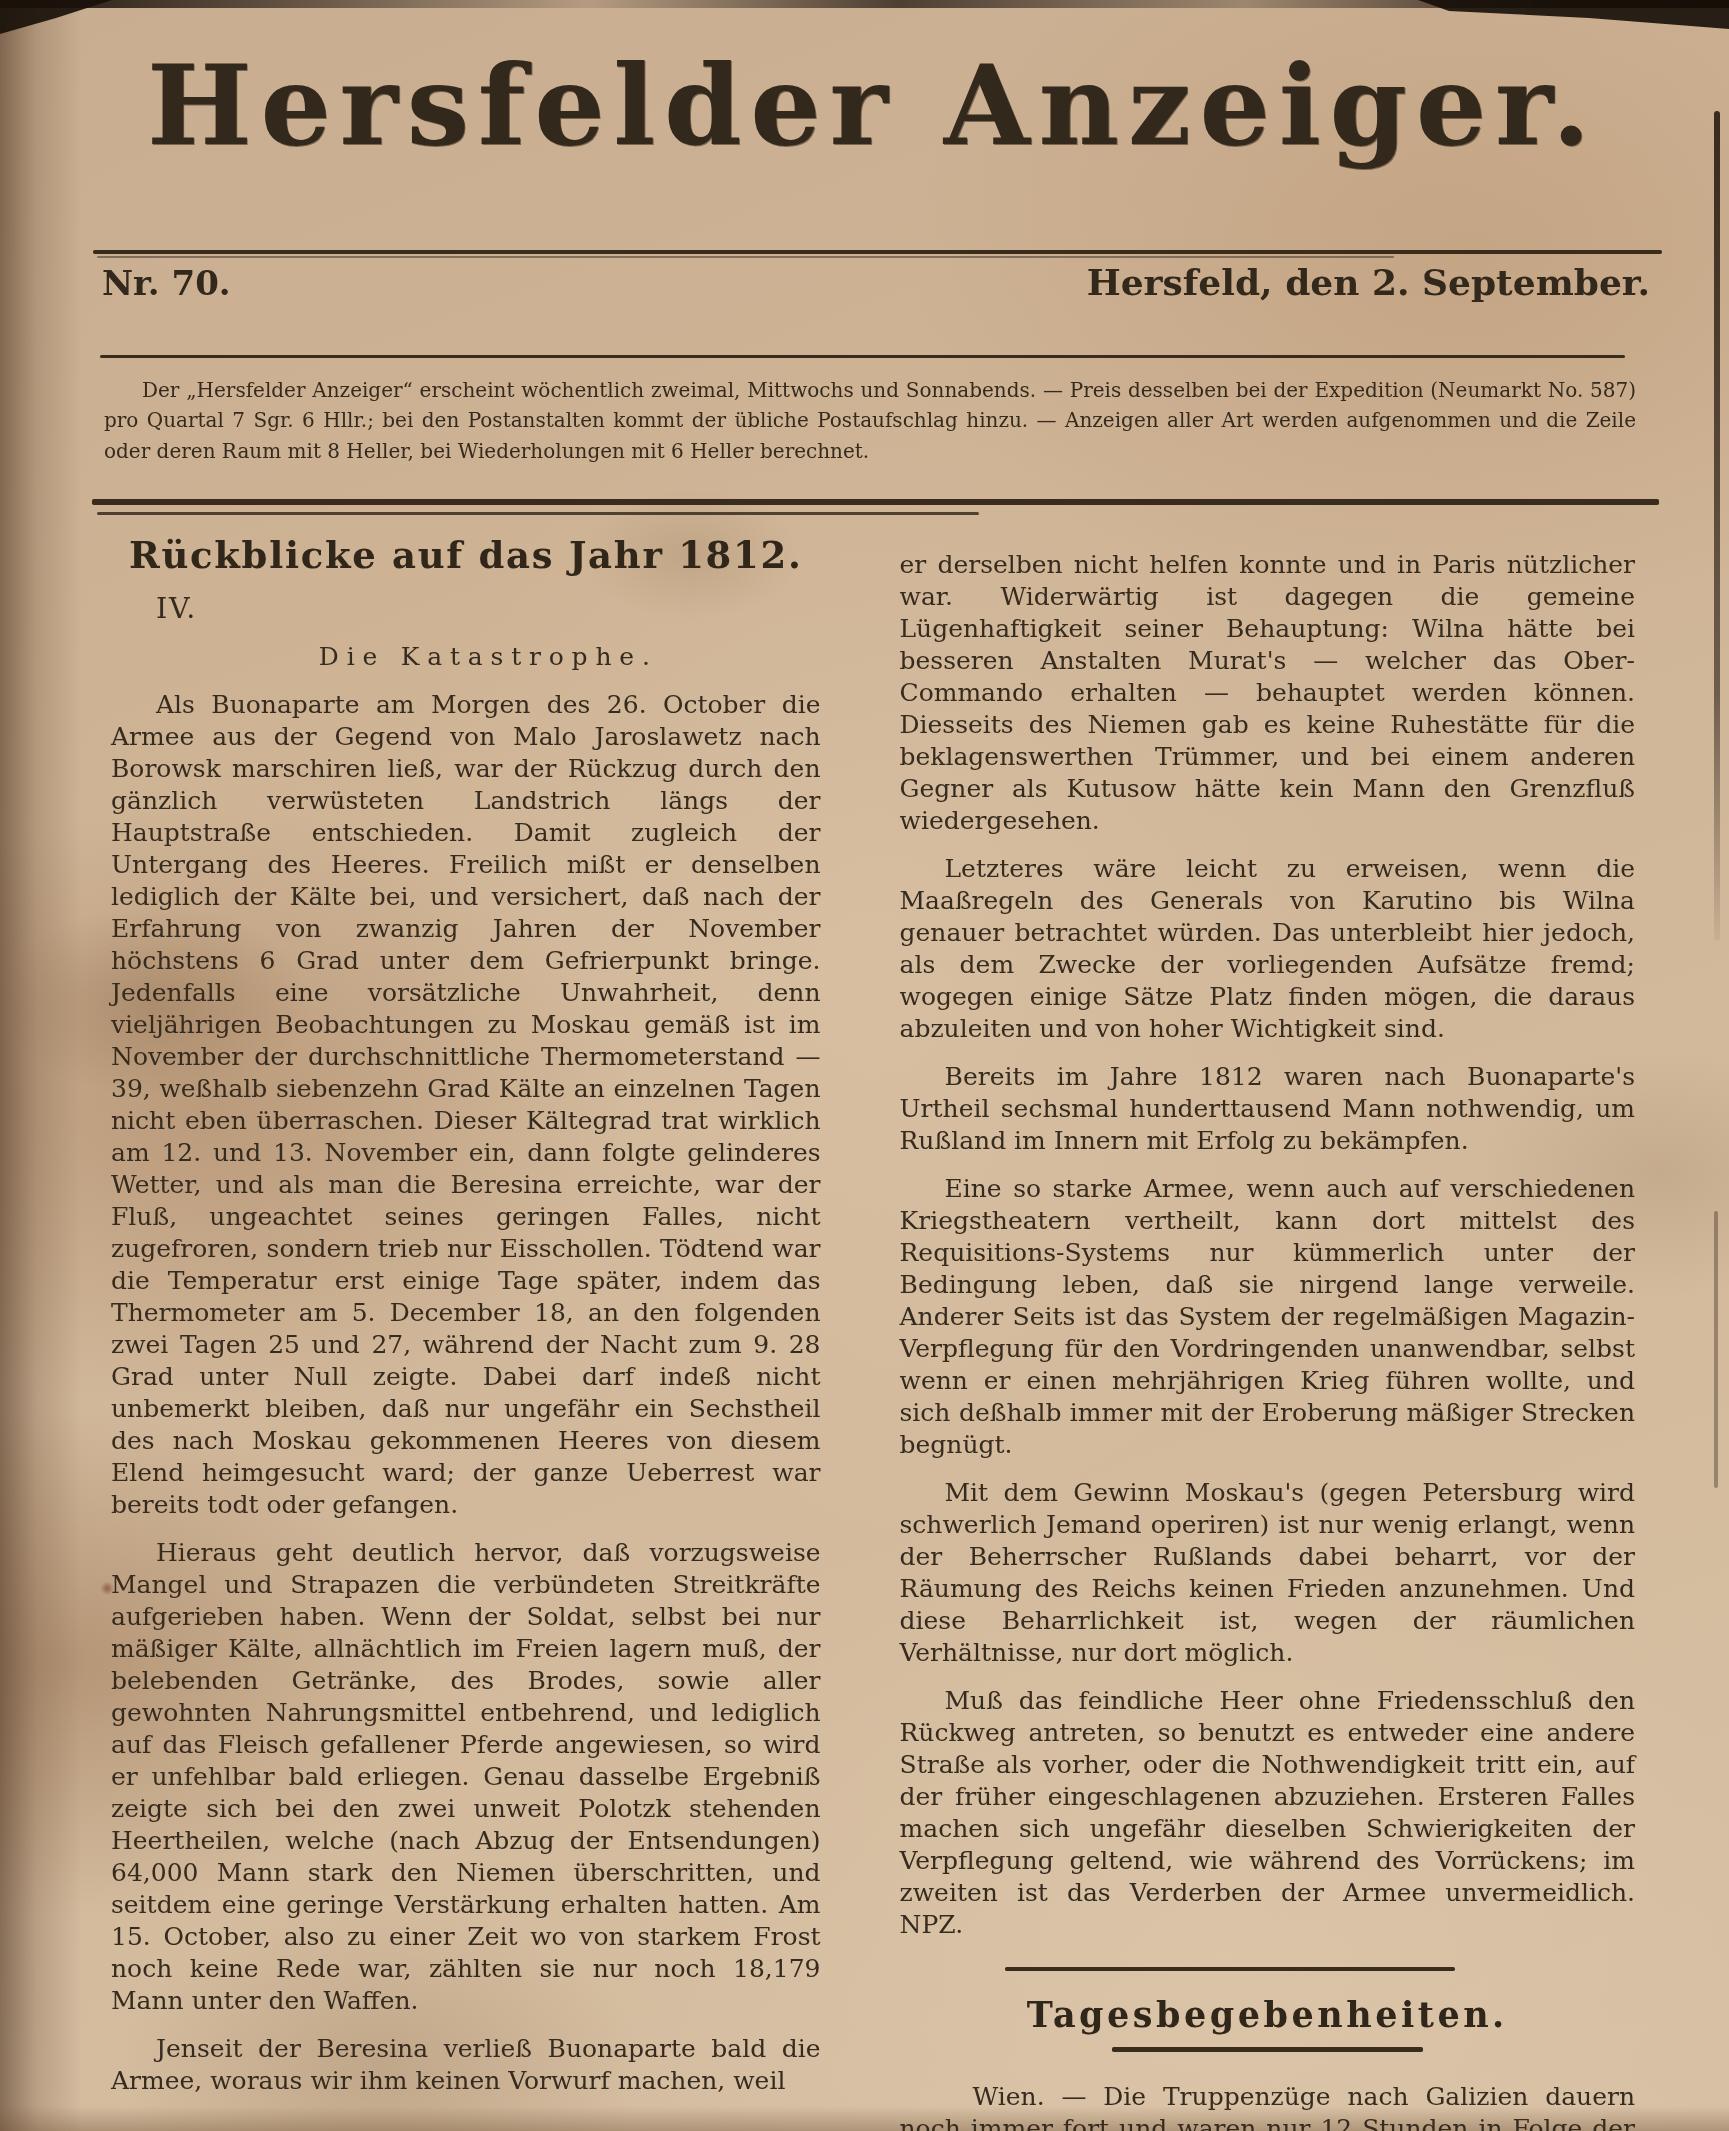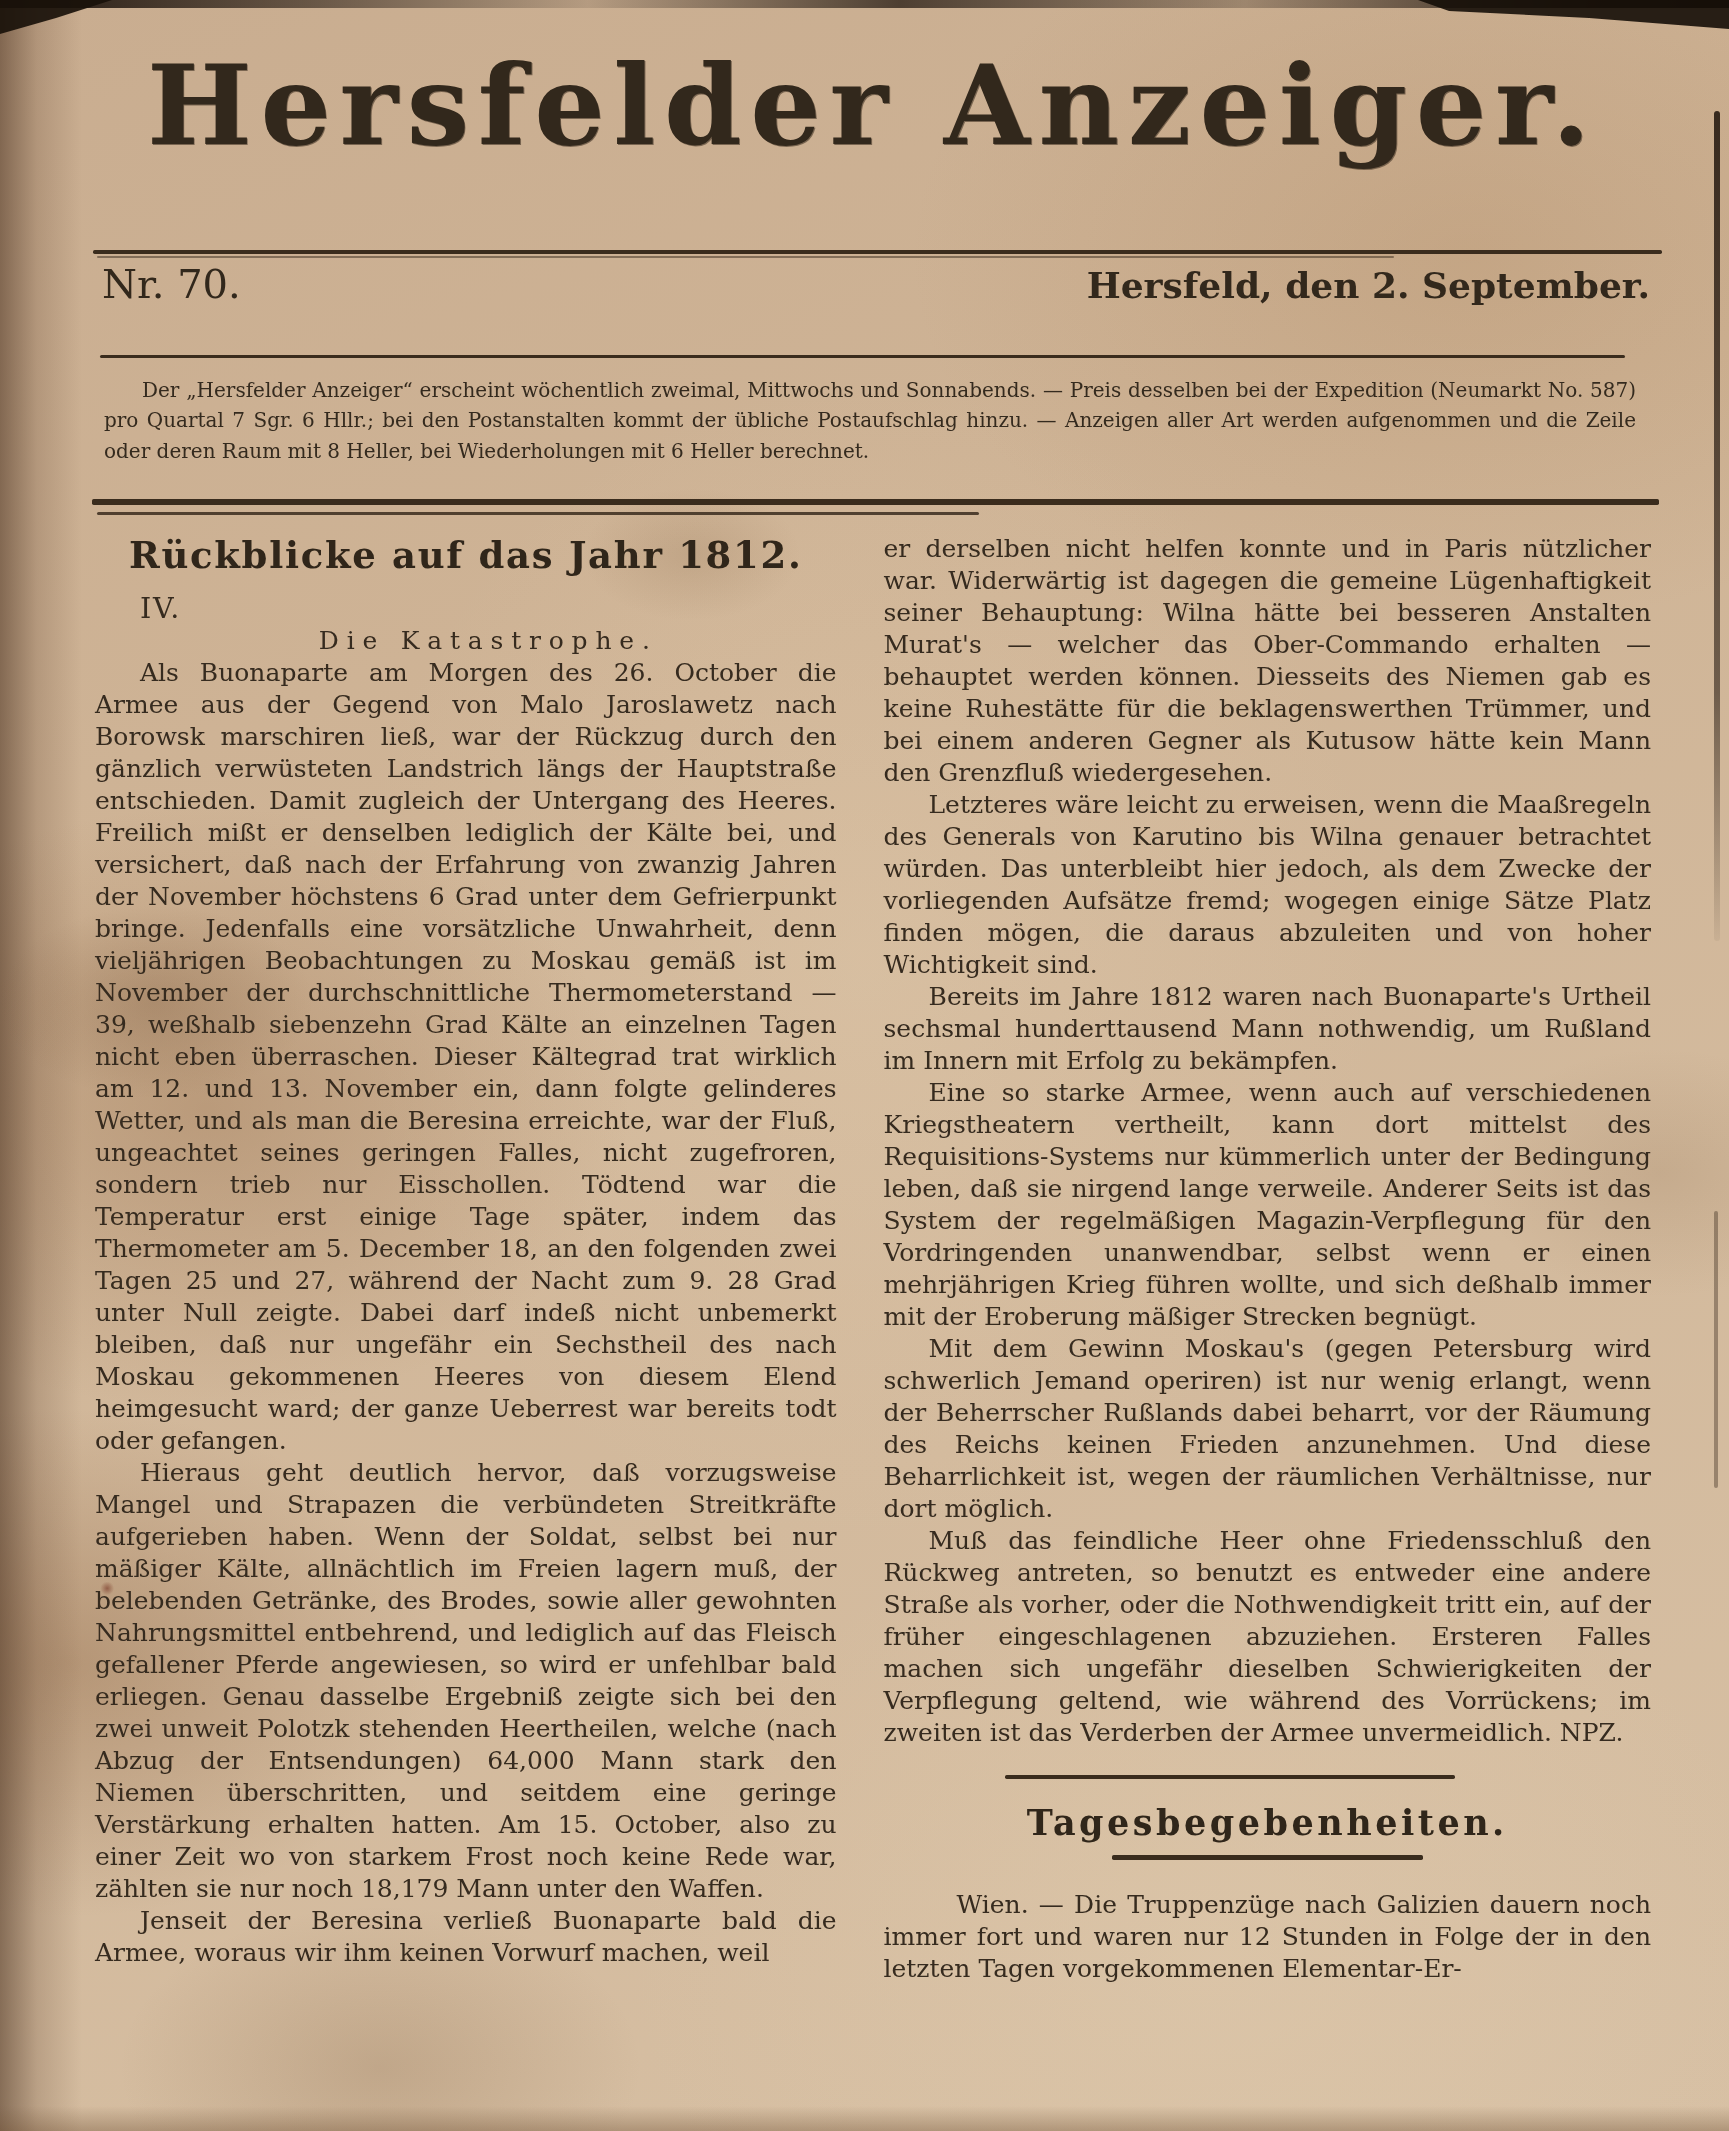--- a/index.html
+++ b/index.html
@@ -80,21 +80,21 @@
   }
 
   .rule-1 { top: 250px; left: 93px; width: 1569px; height: 4.3px; }
   .rule-1b { top: 256px; left: 97px; width: 1297px; height: 1.7px; opacity: .5; }
 
   .dateline {
     position: absolute; top: 261px; left: 102px; width: 1548px;
     display: flex; align-items: baseline;
     color: #32281c;
   }
-  .dateline .issue { flex: 0 0 363px; font-size: 40px; font-weight: normal; }
+  .dateline .issue { flex: 0 0 363px; font-size: 34px; font-weight: bold; }
   .dateline .place { flex: 1 1 auto; text-align: right; font-size: 36px; font-weight: bold; }
   .dateline .year { flex: 0 0 363px; text-align: right; font-size: 42px; font-weight: bold; letter-spacing: 3.5px; }
 
   .rule-2 { top: 355px; left: 100px; width: 1525px; height: 2.6px; }
 
   .imprint {
     position: absolute; top: 375px; left: 104px; width: 1532px;
     font-size: 20px; line-height: 1.52;
     text-align: justify; text-indent: 38px;
     color: #342a1e;
@@ -114,21 +114,21 @@
   .col-right { width: 768px; }
 
   .article-title {
     text-align: center; font-size: 37px; font-weight: bold;
     letter-spacing: 1.7px; margin: 1.7px 0 17.3px 0; line-height: 1.1;
     color: #30261a;
   }
   .article-part { text-align: left; font-size: 28.5px; margin: 0 0 7px 0; letter-spacing: 1.7px; text-indent: 0; }
   .article-subtitle { text-align: center; font-size: 25px; letter-spacing: 7.8px; margin: 0 0 10.4px 0; text-indent: 0; }
 
-  .col p { margin: 0; text-indent: 45px; }
+  .col p { margin: 16px; text-indent: 45px; }
   .col p.no-indent { text-indent: 0; }
 
   .divider-above {
     width: 450px; height: 4.3px; background: #3a2c1d;
     margin: 26px auto 0 121px; border-radius: 1.7px;
   }
   .news-title {
     text-align: center; font-size: 35px; font-weight: bold;
     letter-spacing: 3.5px; margin: 28px 0 0 0; color: #30261a;
   }

